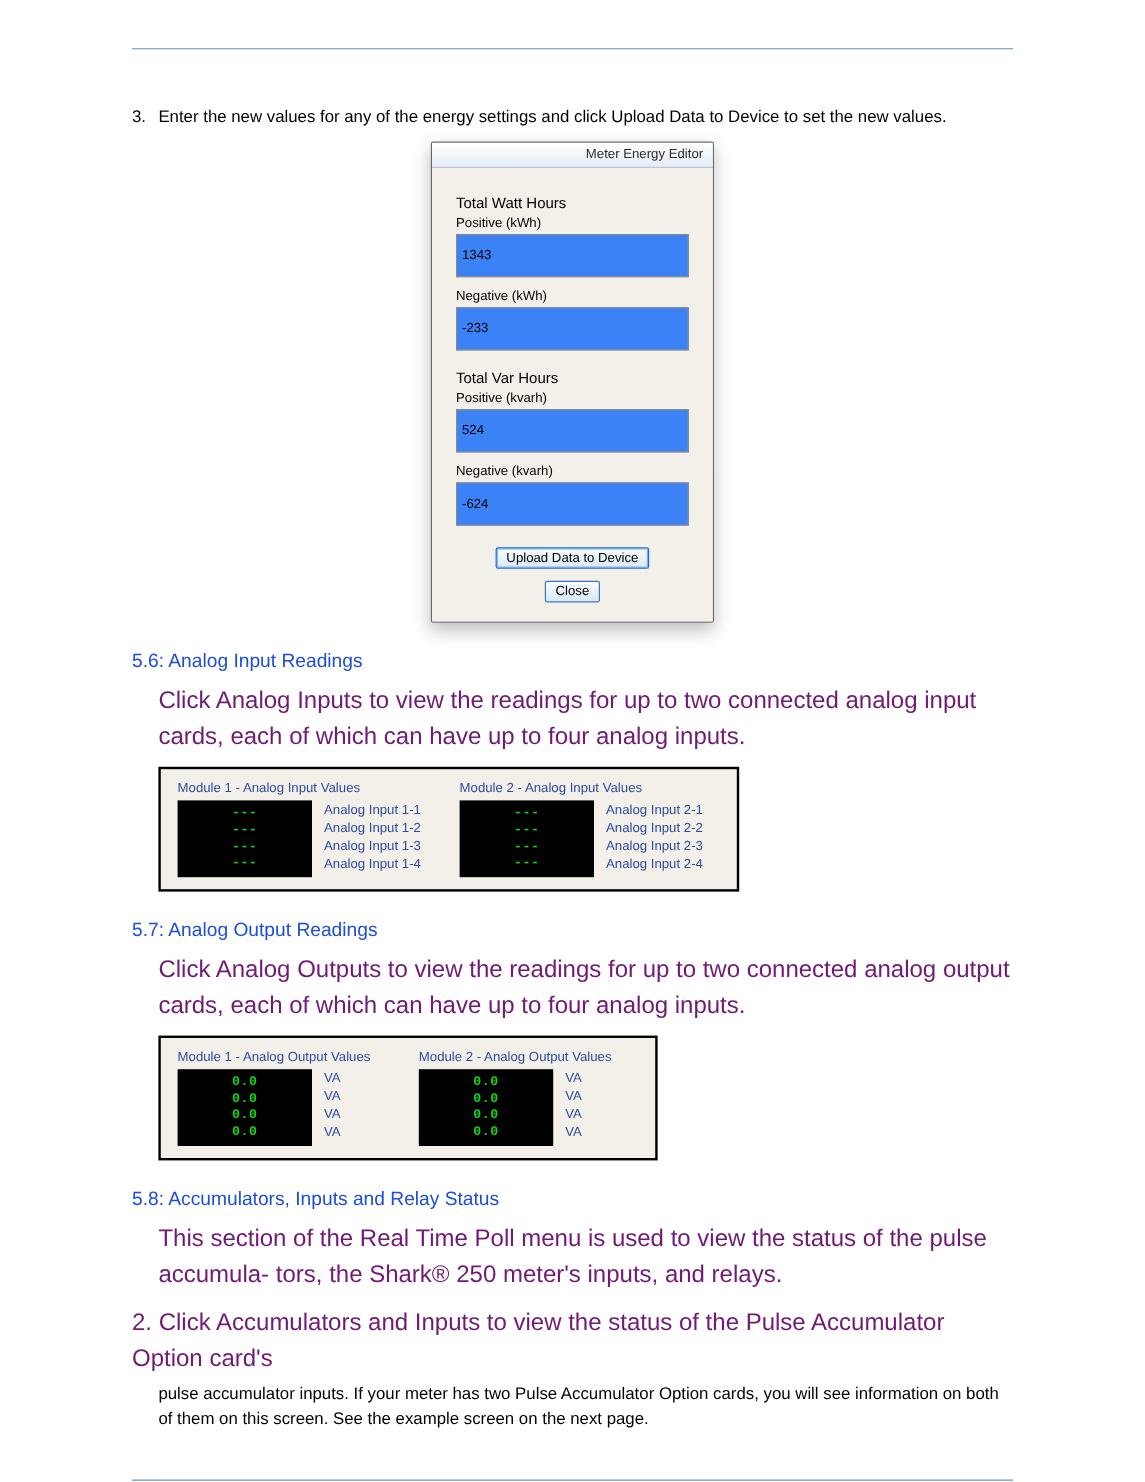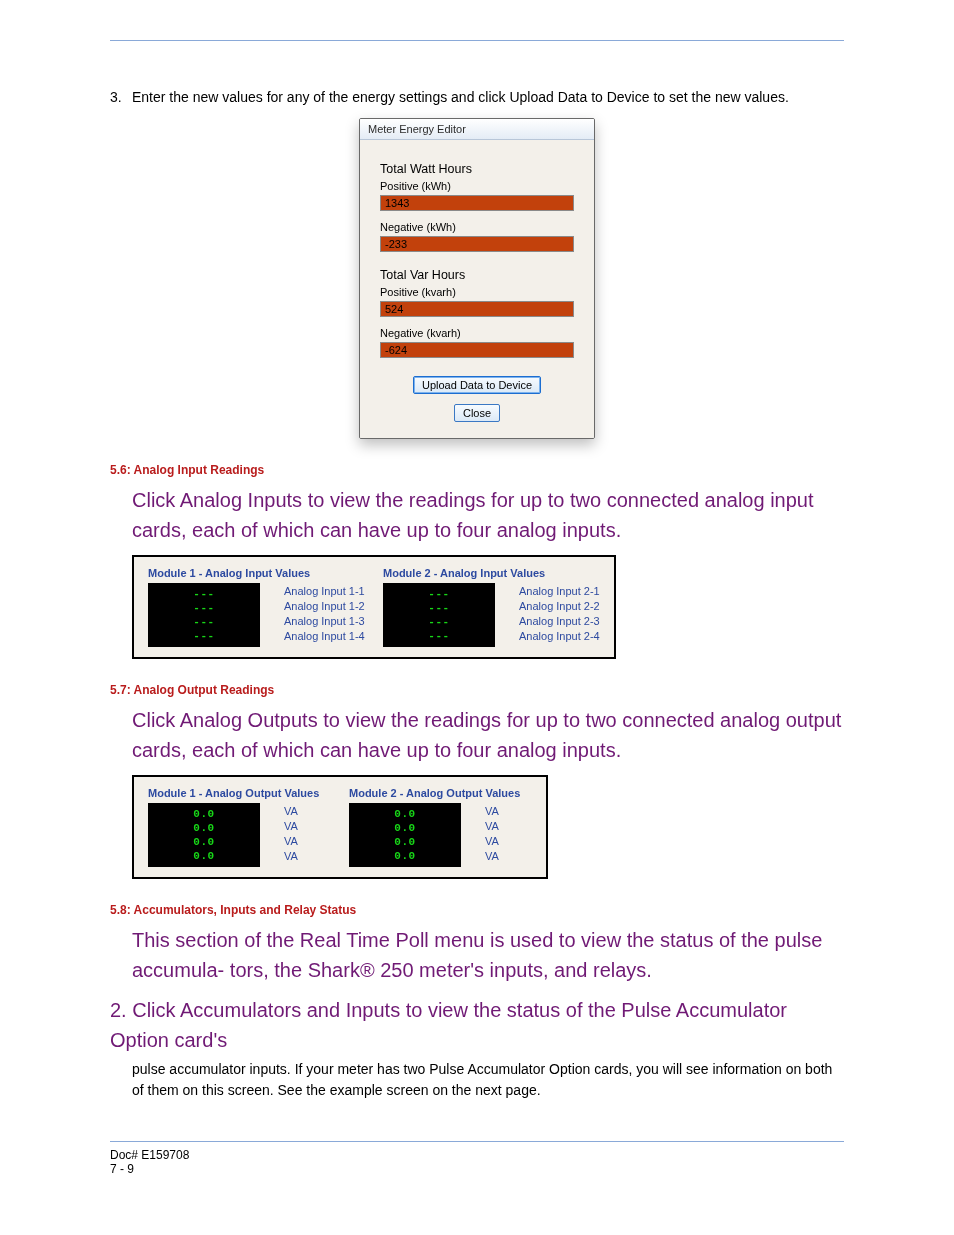--- a/index.html
+++ b/index.html
@@ -33,23 +33,23 @@
     margin: 0 0 10px 22px;
   }
   .numbered {
     font-size: 14px;
     line-height: 1.5;
     margin: 6px 0 6px 0;
     display: flex;
   }
   .numbered .num { width: 22px; flex: 0 0 22px; }
   .section-heading {
-    color: #b91c1c;
-    font-size: 12px;
-    font-weight: bold;
+    color: #1d4ed8;
+    font-size: 16px;
+    font-weight: normal;
     margin: 24px 0 8px 0;
   }
   .float-indent {
     margin-left: 22px;
   }
 
   
   .dialog-wrap {
     display: flex;
     justify-content: center;
@@ -63,39 +63,40 @@
     box-shadow: 0 6px 14px rgba(0,0,0,0.25);
     overflow: hidden;
     font-family: "Segoe UI", Tahoma, sans-serif;
     font-size: 11px;
   }
   .dialog-title {
     background: linear-gradient(#ffffff,#e4ecf5);
     color: #2b2b2b;
     padding: 4px 8px;
     border-bottom: 1px solid #b8c6d8;
+    text-align: right;
   }
   .dialog-body {
     background: #f3f0ea;
     padding: 16px 20px 14px 20px;
   }
   .dlg-group-label {
     font-size: 12.5px;
     margin: 6px 0 4px 0;
     color: #000;
   }
   .dlg-sublabel {
     font-size: 11px;
     margin: 0 0 3px 0;
   }
   .dlg-input {
     width: 100%;
-    height: 16px;
+    height: 36px;
     border: 1px solid #8a8a8a;
-    background: #c2410c;
+    background: #3b82f6;
     font-size: 11px;
     padding: 2px 4px;
     margin-bottom: 10px;
     font-family: "Segoe UI", Tahoma, sans-serif;
   }
   .dlg-btn-row { text-align: center; margin-top: 6px;}
   .dlg-btn {
     display: inline-block;
     font-size: 11px;
     padding: 2px 8px;
@@ -116,39 +117,38 @@
     margin: 10px 0 14px 22px;
     width: 484px;
     font-family: Tahoma, Arial, sans-serif;
   }
   .panel-row { display:flex; gap:18px; }
   .panel-col { flex:1; }
   .panel-heading {
     color: #2d4aa0;
     font-size: 11px;
     margin-bottom: 4px;
-    font-weight: bold;
   }
   .panel-grid { display:flex; }
   .lcd {
     background:#000;
     width: 112px;
     padding: 4px 4px;
   }
   .lcd-line {
     color:#17d617;
     font-family: "Courier New", monospace;
     font-weight: bold;
     font-size: 11px;
     text-align:center;
     line-height: 14px;
     letter-spacing: 0.5px;
   }
   .labels-col {
-    padding-left: 24px;
+    padding-left: 10px;
   }
   .label-line {
     color:#2d4aa0;
     font-size: 11px;
     line-height: 14px;
     padding-top:1px;
   }
 
   .footer {
     display:flex;

